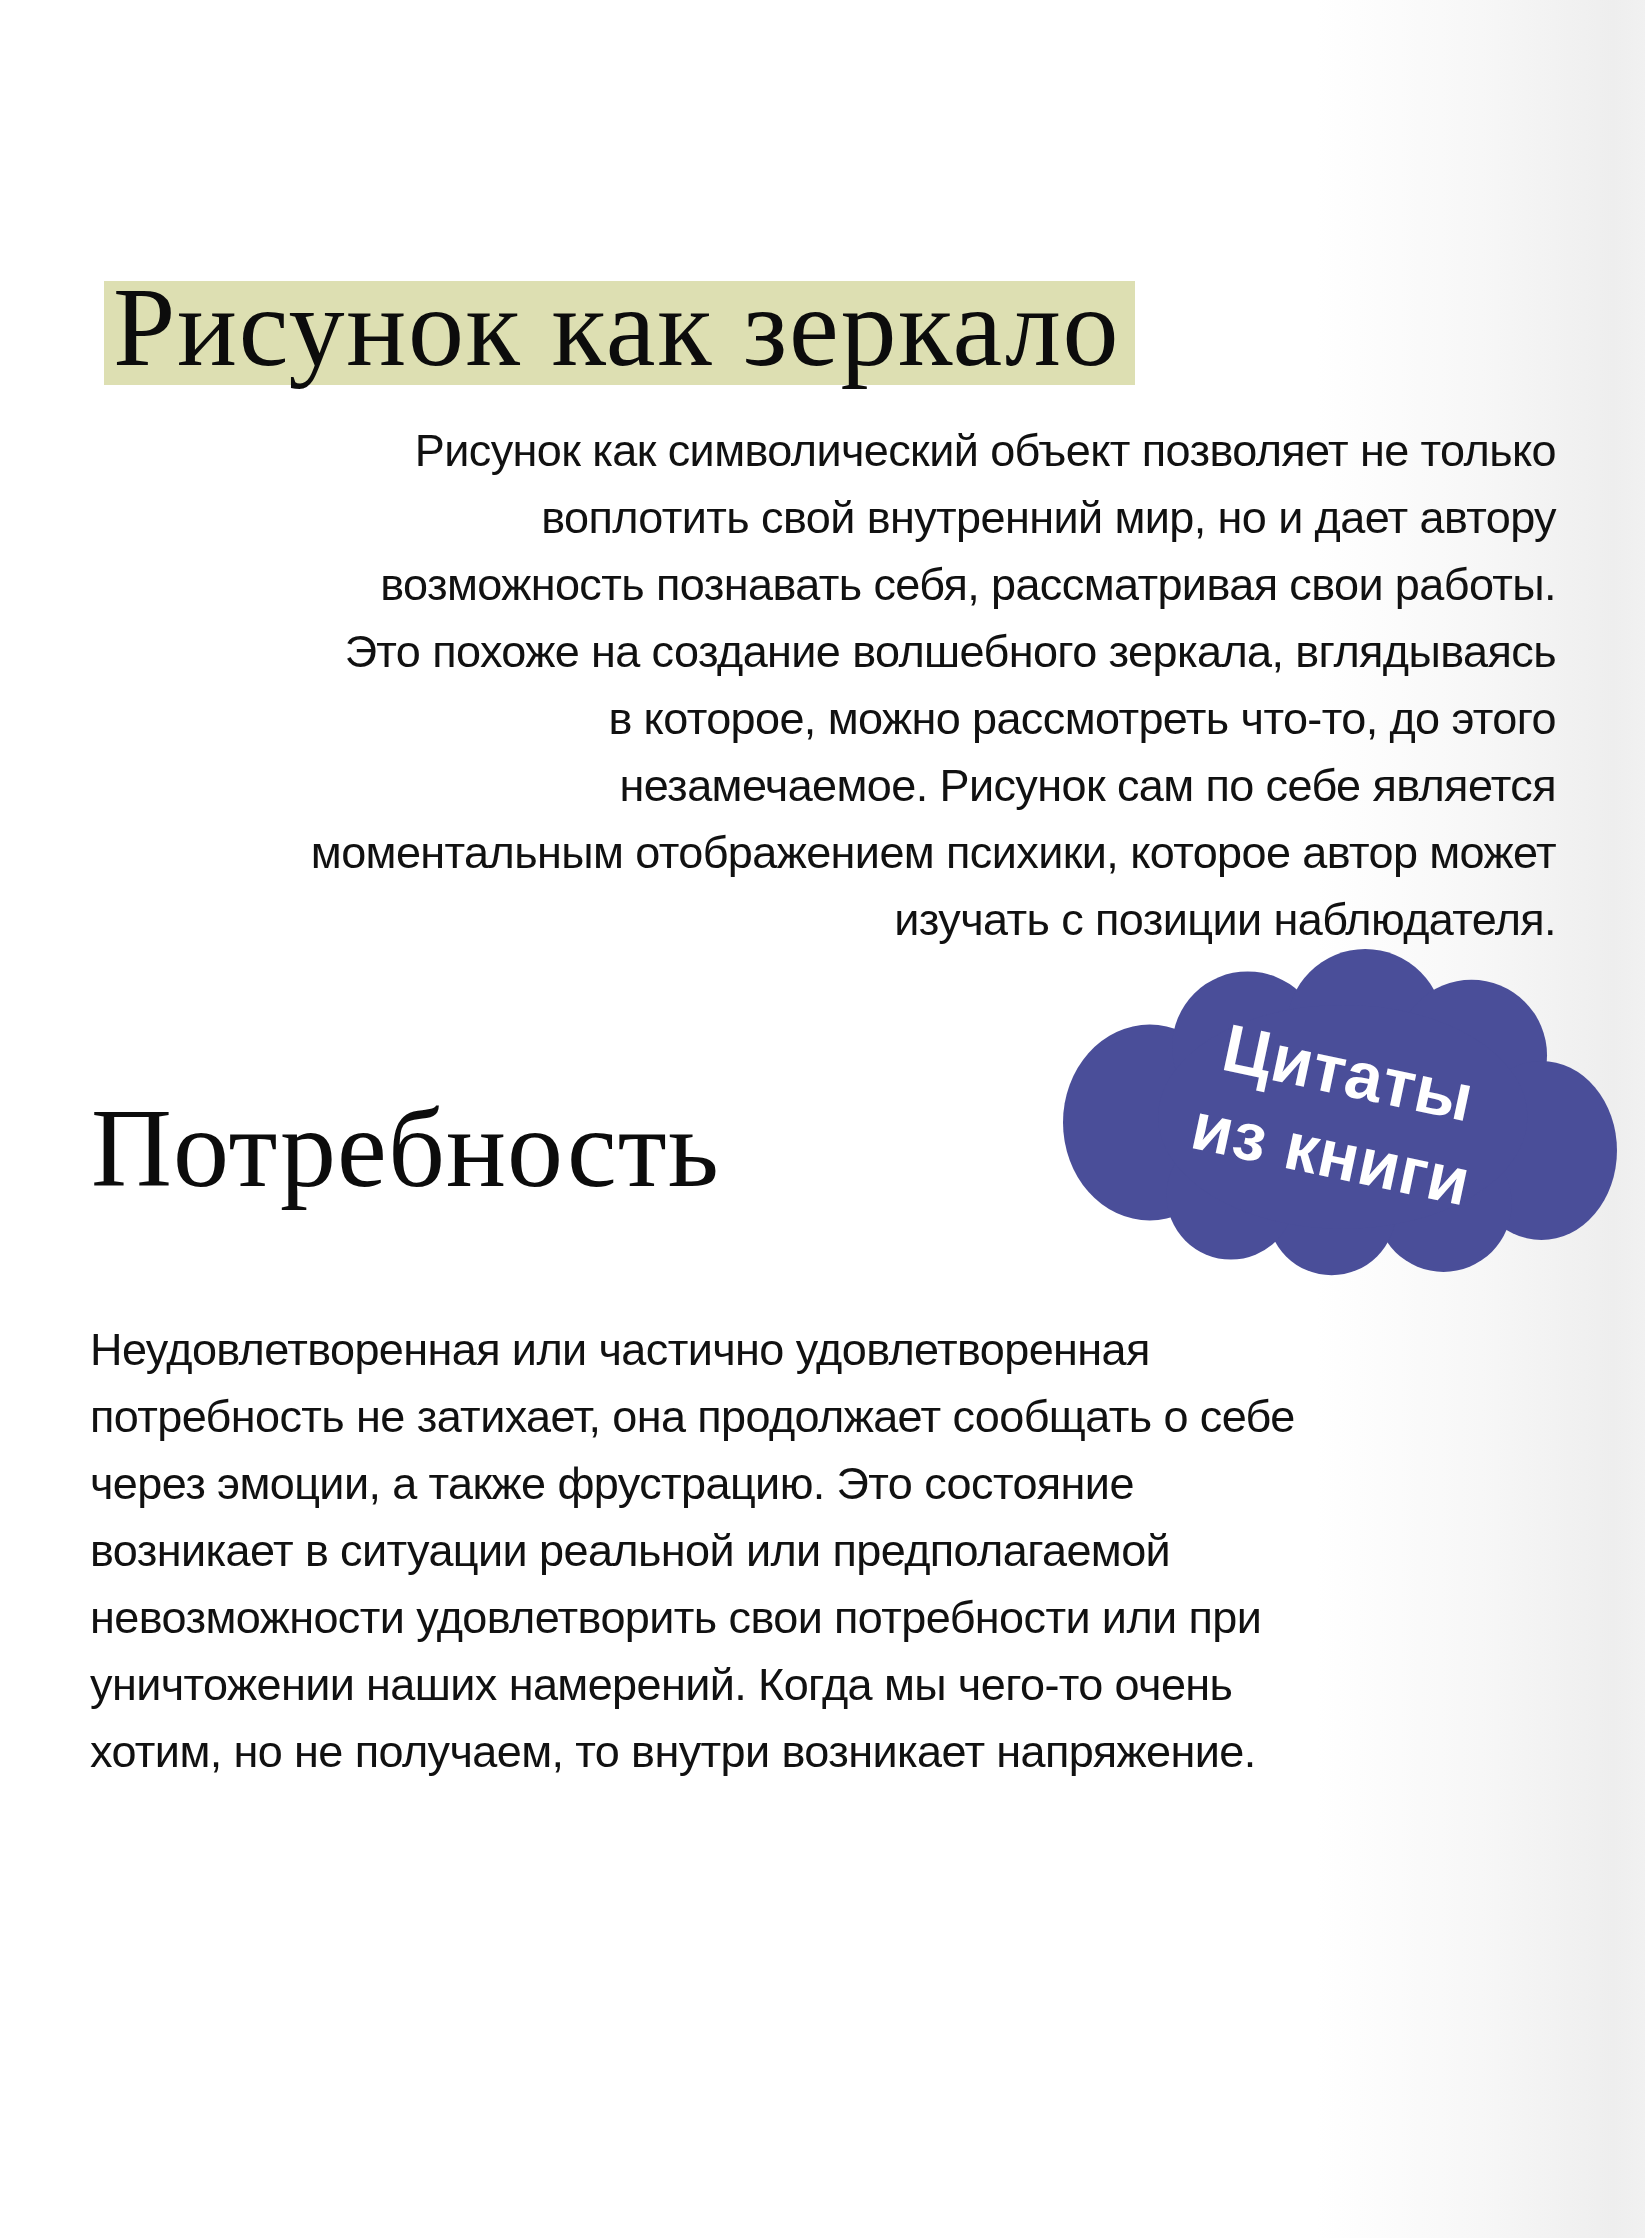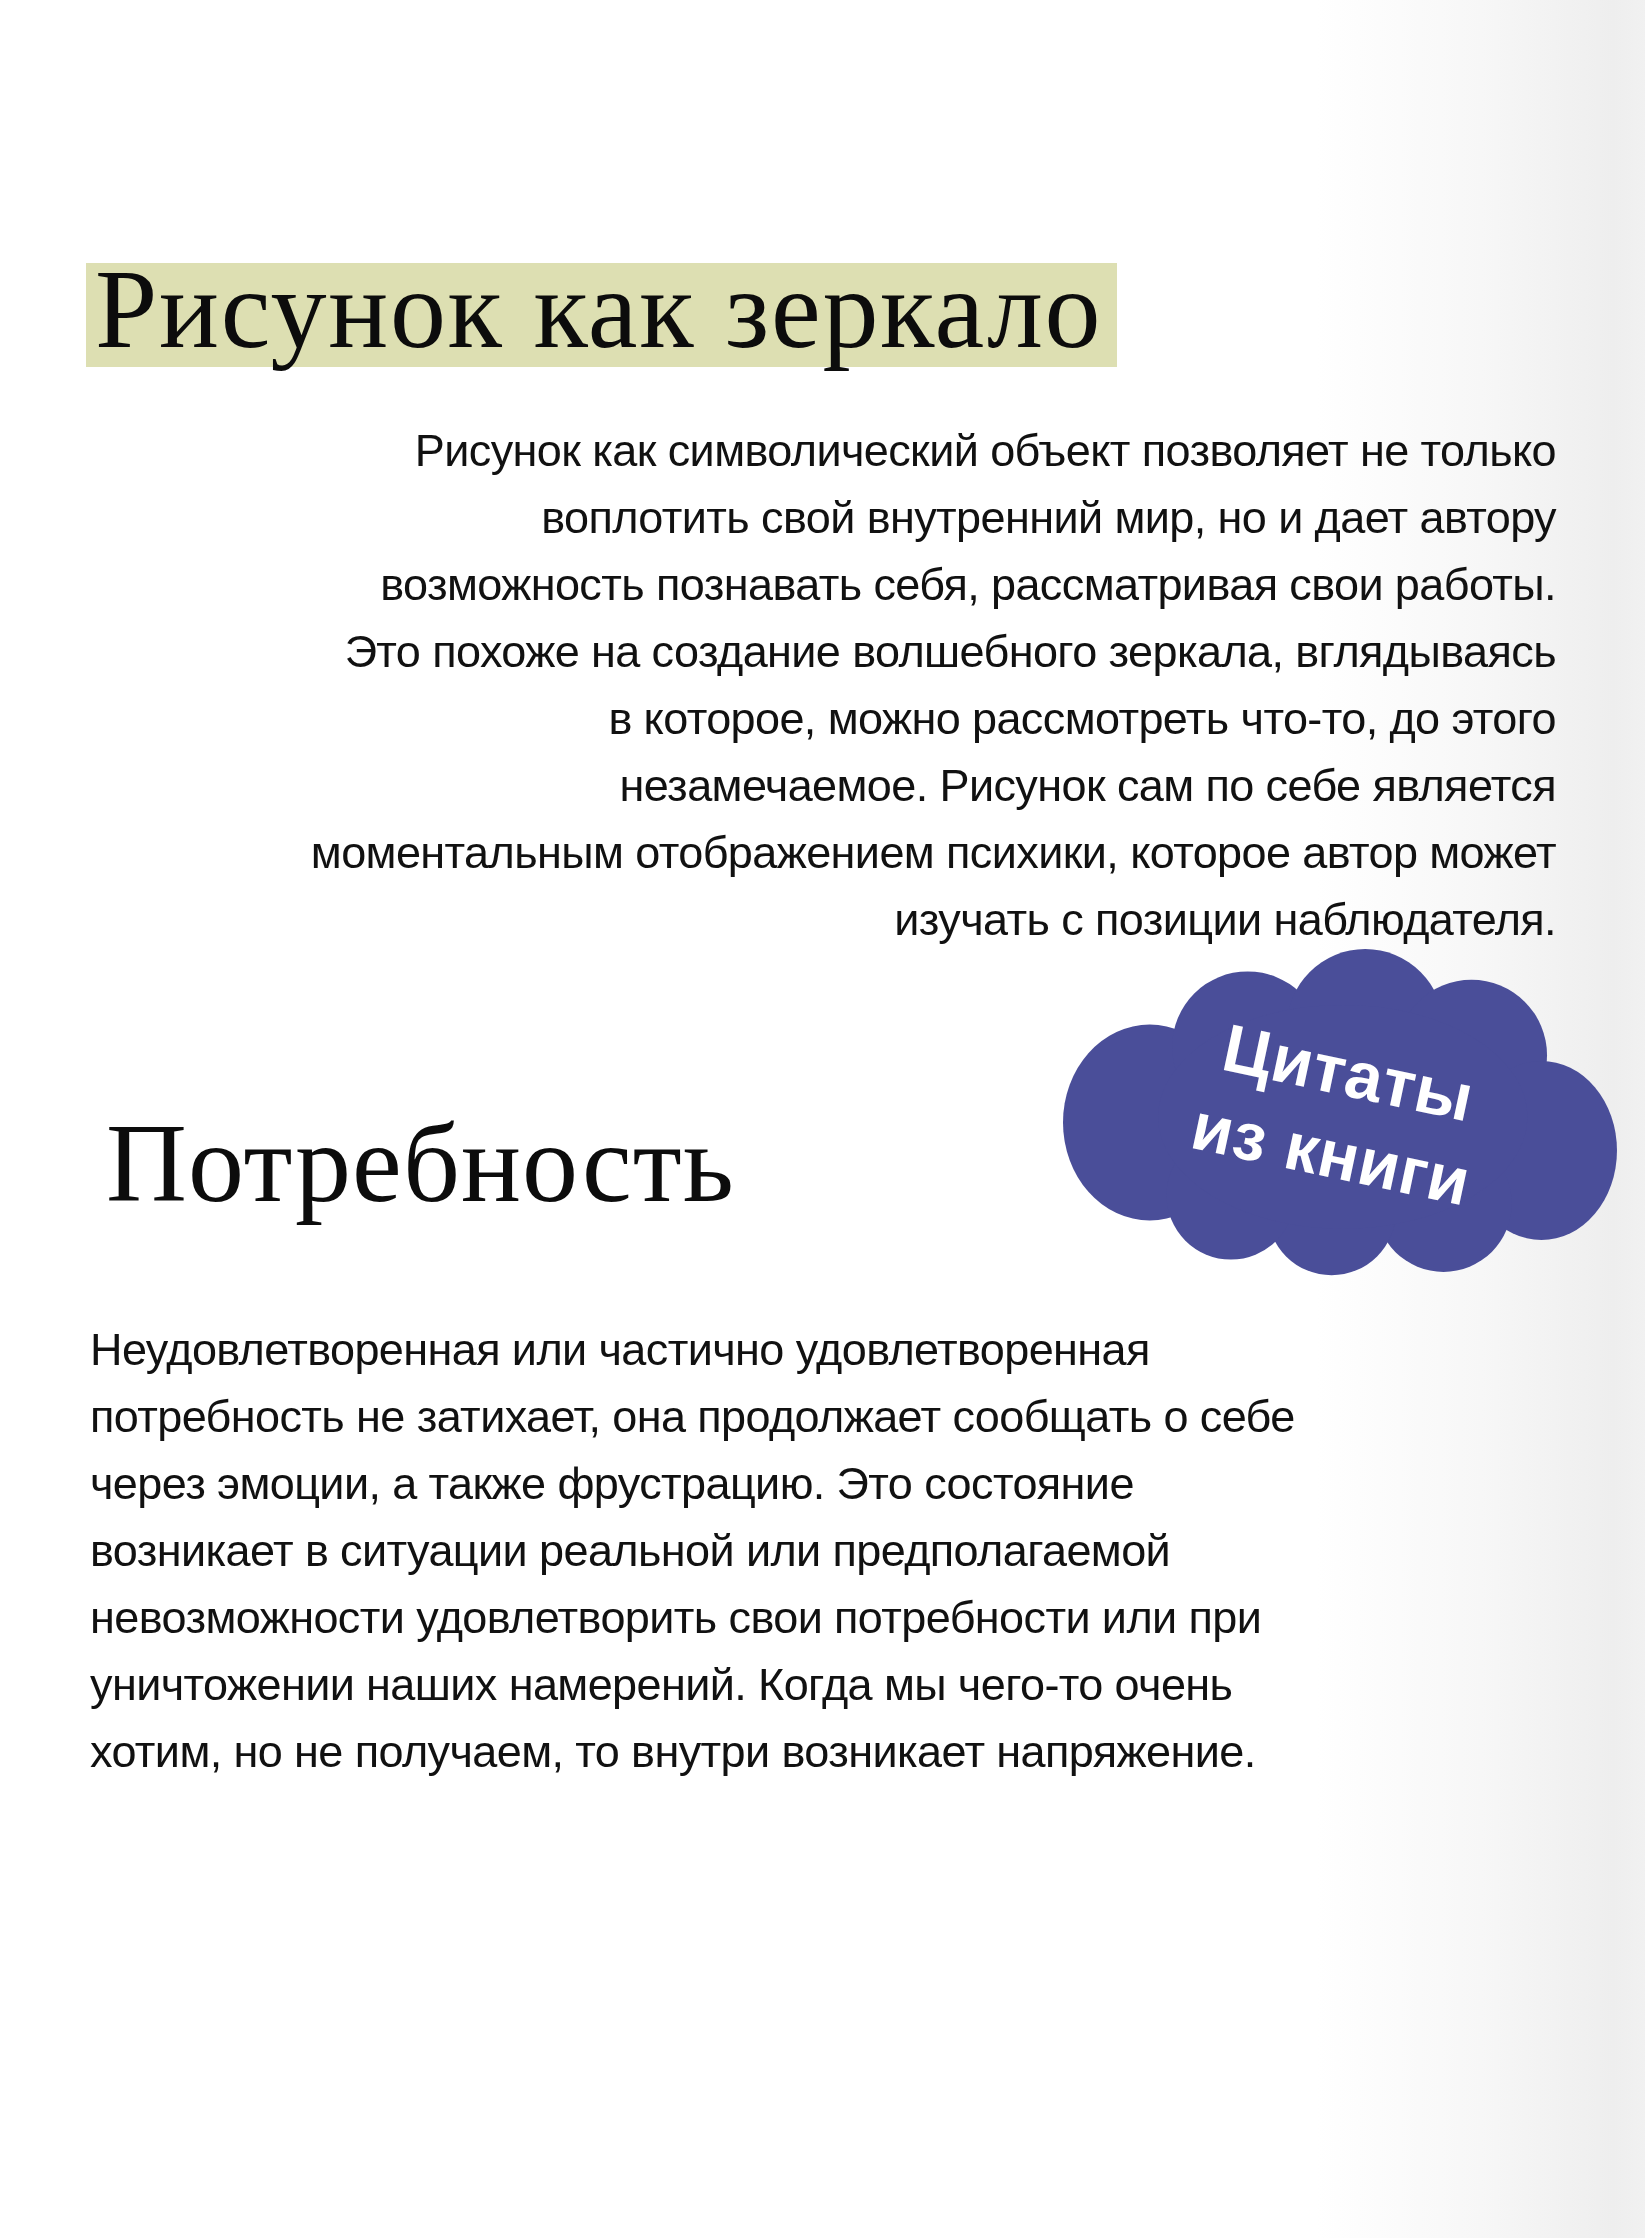--- a/index.html
+++ b/index.html
@@ -25,28 +25,28 @@
     padding: 0 14.6px 0 9px;
     display: inline-block;
     line-height: 92px;           
     font-family: "Liberation Serif", serif;
     font-size: 112px;
     font-weight: 400;
     letter-spacing: 1.7px;
     color: #0c0c0c;
     white-space: nowrap;
     overflow: visible;
-    margin: 0;
+    margin: 18px;
   }
 
   .heading2 {
     position: absolute;
     left: 90px;
     top: 1091px;
-    margin: 16px;
+    margin: 1px;
     font-family: "Liberation Serif", serif;
     font-size: 112px;
     font-weight: 400;
     line-height: 112px;
     letter-spacing: 1.1px;
     color: #0c0c0c;
     white-space: nowrap;
   }
 
   

